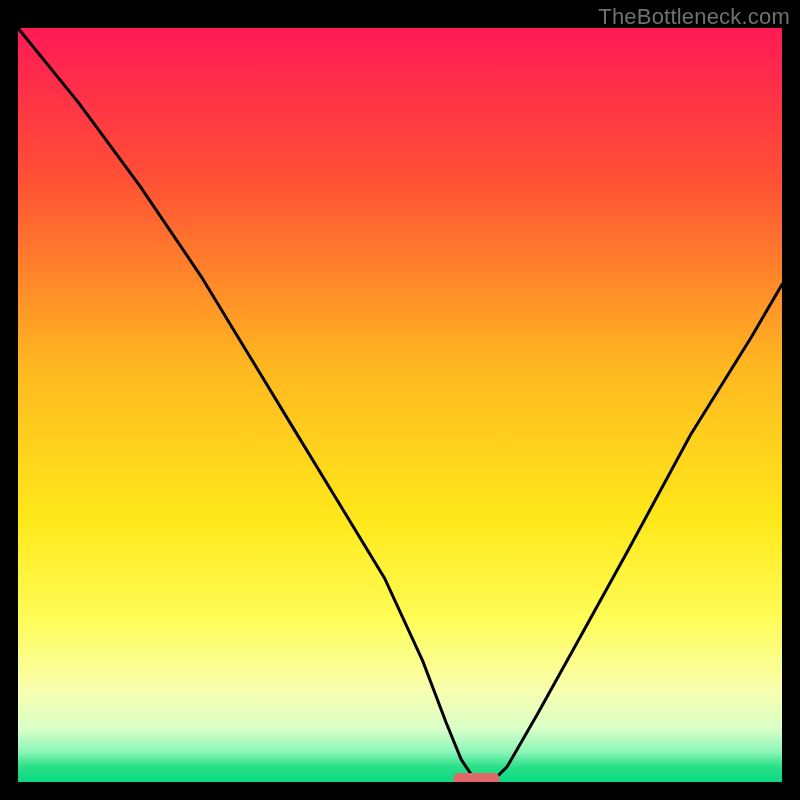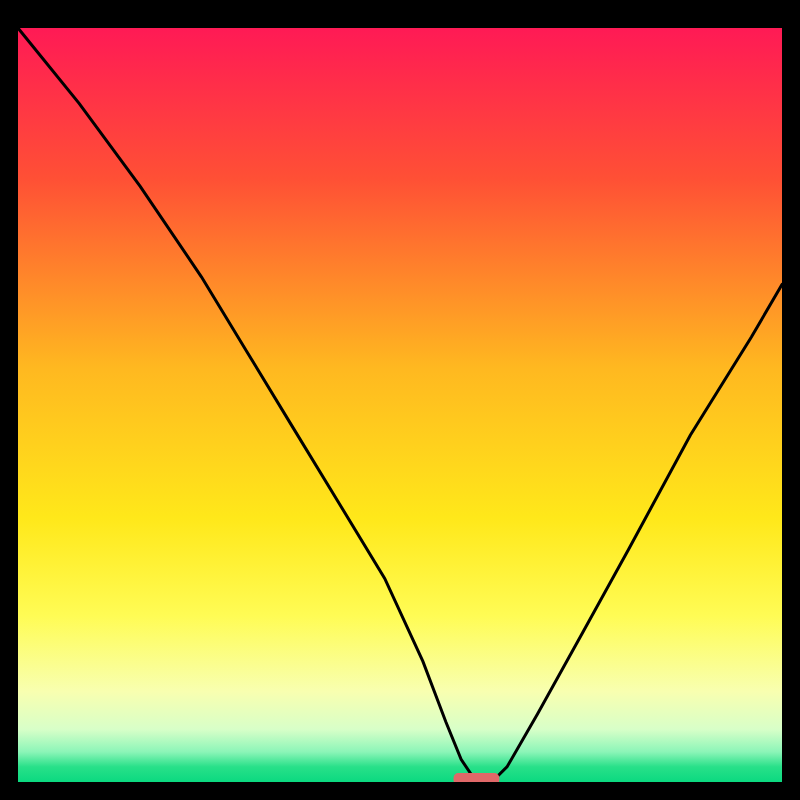--- a/index.html
+++ b/index.html
@@ -37,20 +37,21 @@
   .plot svg {
     display: block;
     width: 764px;
     height: 754px;
   }
 </style>
 </head>
 <body>
 
 <div class="frame">
+  <div class="watermark">TheBottleneck.com</div>
   <div class="plot">
     <svg viewBox="0 0 764 754" preserveAspectRatio="none">
       <defs>
         <linearGradient id="bg-grad" x1="0" y1="0" x2="0" y2="1">
             <stop offset="0%" stop-color="#ff1a55"></stop>
             <stop offset="20%" stop-color="#ff5035"></stop>
             <stop offset="45%" stop-color="#ffb820"></stop>
             <stop offset="65%" stop-color="#ffe81a"></stop>
             <stop offset="78%" stop-color="#fffc55"></stop>
             <stop offset="88%" stop-color="#f8ffb0"></stop>

